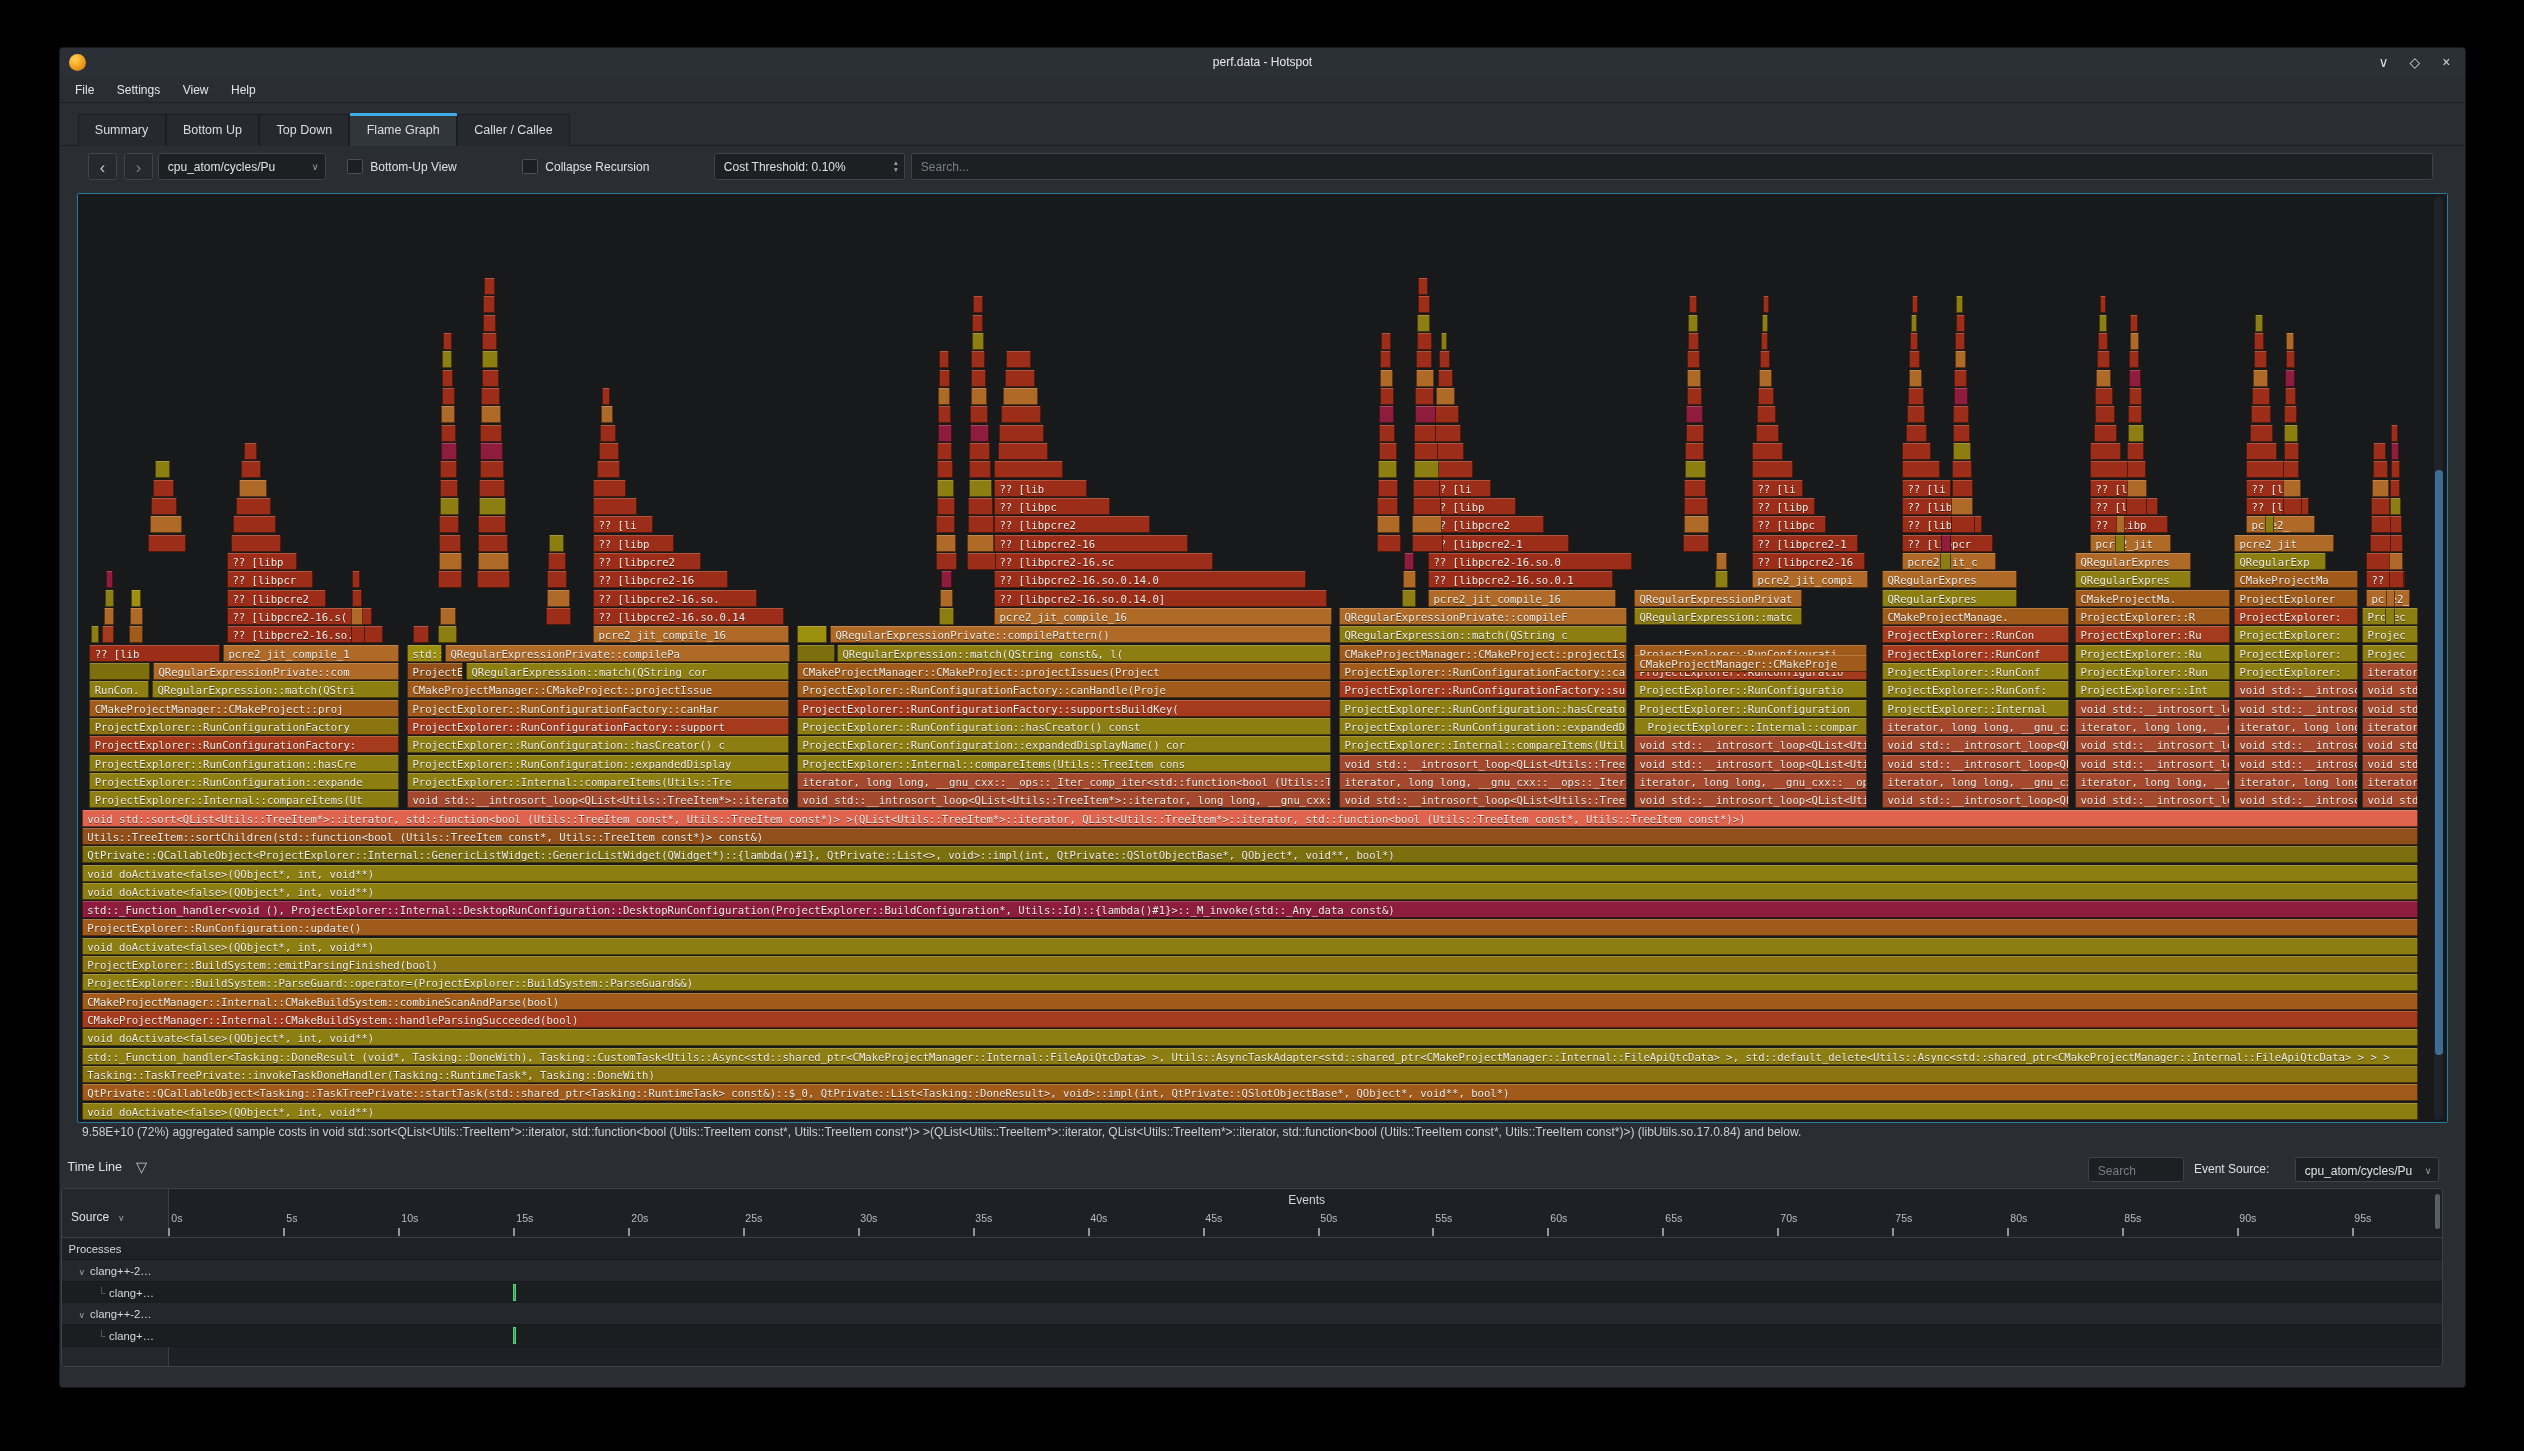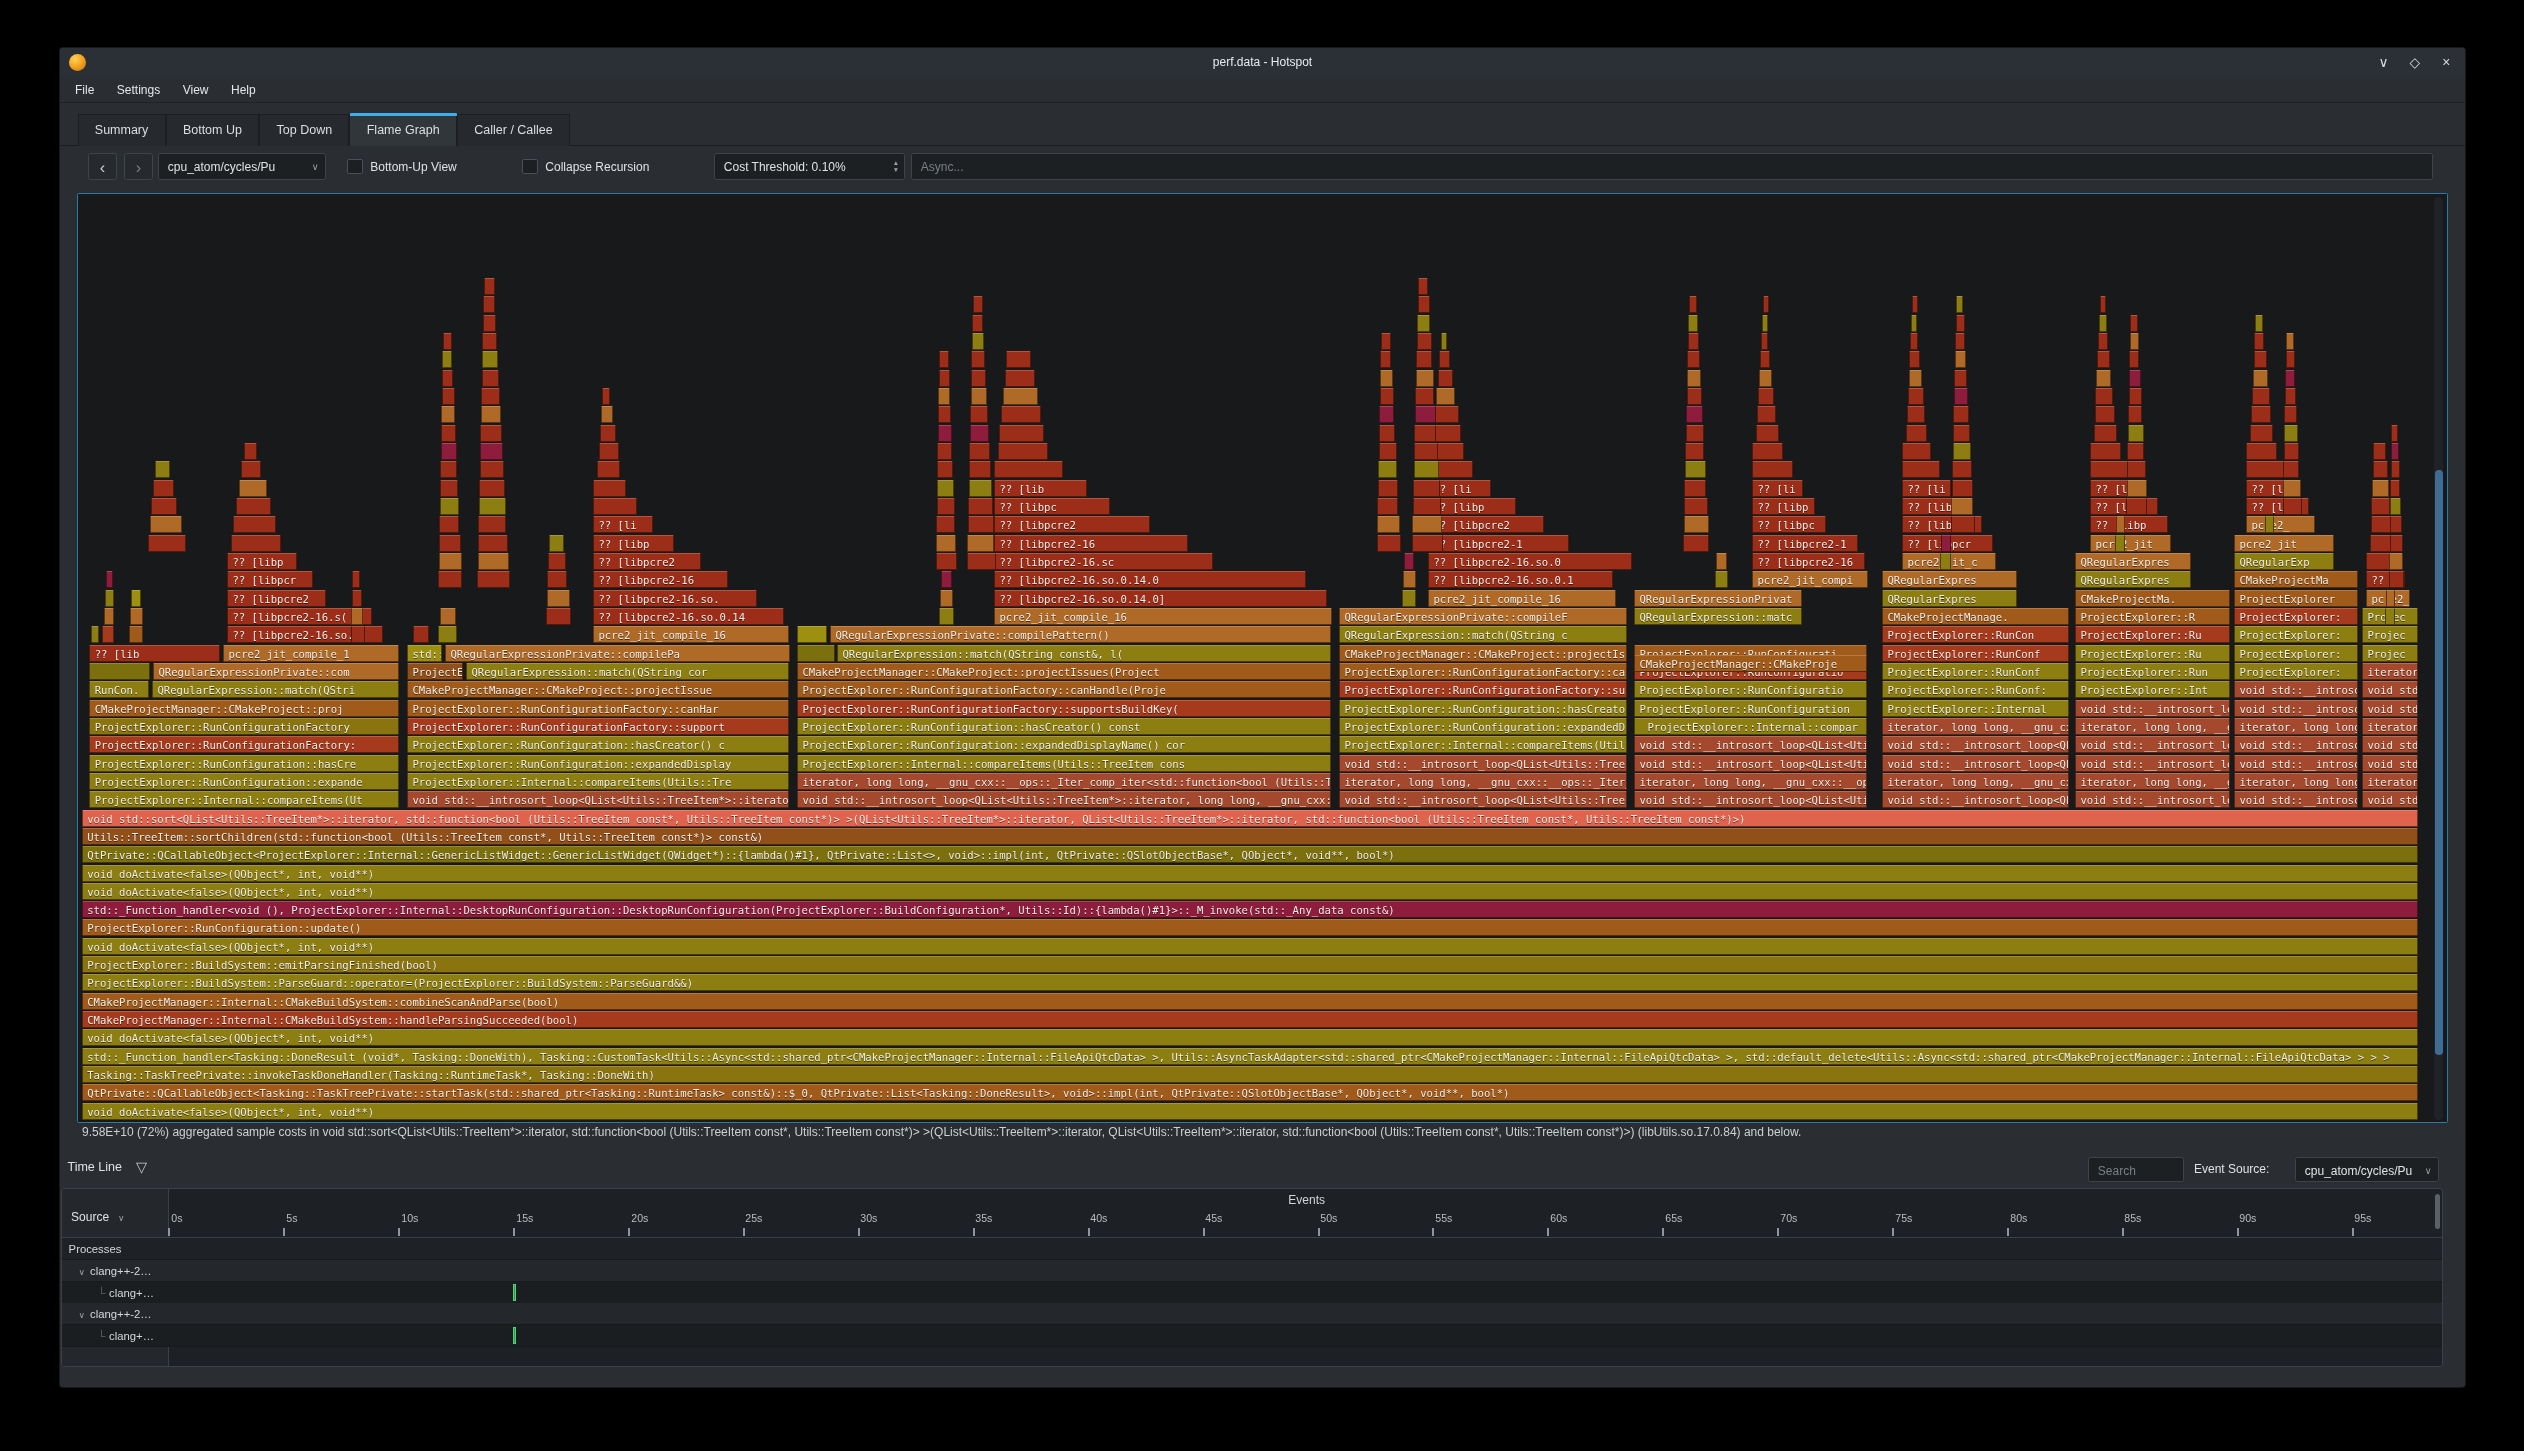--- a/index.html
+++ b/index.html
@@ -123,21 +123,21 @@
       <span class="box"></span>
       <span>Collapse Recursion</span>
     </div>
     <div class="tool spin" style="left:654px;width:191px;">
       <span>Cost Threshold: 0.10%</span>
       <span class="arrows">
           <span>▴</span>
           <span>▾</span>
         </span>
     </div>
-    <div class="tool input" style="left:851px;width:1522px;">Async...</div>
+    <div class="tool input" style="left:851px;width:1522px;">Search...</div>
   </div>
 
   <div class="flame">
     <div id="flame-canvas">
         <div class="fseg" style="left: 3.8px; top: 909px; width: 2336px; background: rgb(141, 126, 18);"><span>void doActivate&lt;false&gt;(QObject*, int, void**)</span></div>
         <div class="fseg" style="left: 3.8px; top: 890px; width: 2336px; background: rgb(160, 90, 26);"><span>QtPrivate::QCallableObject&lt;Tasking::TaskTreePrivate::startTask(std::shared_ptr&lt;Tasking::RuntimeTask&gt; const&amp;)::$_0, QtPrivate::List&lt;Tasking::DoneResult&gt;, void&gt;::impl(int, QtPrivate::QSlotObjectBase*, QObject*, void**, bool*)</span></div>
         <div class="fseg" style="left: 3.8px; top: 872px; width: 2336px; background: rgb(138, 116, 16);"><span>Tasking::TaskTreePrivate::invokeTaskDoneHandler(Tasking::RuntimeTask*, Tasking::DoneWith)</span></div>
         <div class="fseg" style="left: 3.8px; top: 854px; width: 2336px; background: rgb(141, 126, 18);"><span>std::_Function_handler&lt;Tasking::DoneResult (void*, Tasking::DoneWith), Tasking::CustomTask&lt;Utils::Async&lt;std::shared_ptr&lt;CMakeProjectManager::Internal::FileApiQtcData&gt; &gt;, Utils::AsyncTaskAdapter&lt;std::shared_ptr&lt;CMakeProjectManager::Internal::FileApiQtcData&gt; &gt;, std::default_delete&lt;Utils::Async&lt;std::shared_ptr&lt;CMakeProjectManager::Internal::FileApiQtcData&gt; &gt; &gt; &gt;</span></div>
         <div class="fseg" style="left: 3.8px; top: 835px; width: 2336px; background: rgb(141, 126, 18);"><span>void doActivate&lt;false&gt;(QObject*, int, void**)</span></div>
         <div class="fseg" style="left: 3.8px; top: 817px; width: 2336px; background: rgb(166, 58, 28);"><span>CMakeProjectManager::Internal::CMakeBuildSystem::handleParsingSucceeded(bool)</span></div>
@@ -343,21 +343,21 @@
         <div class="fseg" style="left: 2156px; top: 542px; width: 124px; background: rgb(164, 73, 45);"><span>void std::__introsort_loop&lt;QList&lt;Utils::TreeItem*&gt;::iterator, long long, __gnu_cxx::__ops::_Iter_comp_iter&lt;std::function&lt;bool (Utils::TreeItem const*, Utils::TreeItem const*)&gt; &gt; &gt;(QList&lt;Utils::TreeItem*&gt;::iterator, QList&lt;Utils::TreeItem*&gt;::iterator, long long, __gnu_cxx::__ops::_Iter_comp_iter&lt;std::function&lt;bool (Utils::TreeItem const*, Utils::TreeItem const*)&gt; &gt;)</span></div>
         <div class="fseg" style="left: 2156px; top: 524px; width: 124px; background: rgb(164, 73, 45);"><span>iterator, long long, __gnu_cxx::__ops::_Iter_comp_iter&lt;std::function&lt;bool (Utils::TreeItem const*, Utils::TreeItem const*)&gt; &gt; &gt;(QList&lt;Utils::TreeItem*&gt;::iterator, QList&lt;Utils::TreeItem*&gt;::iterator, long long, __gnu_cxx::__ops::_Iter_comp_iter</span></div>
         <div class="fseg" style="left: 2156px; top: 506px; width: 124px; background: rgb(164, 73, 45);"><span>void std::__introsort_loop&lt;QList&lt;Utils::TreeItem*&gt;::iterator, long long, __gnu_cxx::__ops::_Iter_comp_it</span></div>
         <div class="fseg" style="left: 2156px; top: 487px; width: 124px; background: rgb(164, 73, 45);"><span>void std::__introsort_loop&lt;QList&lt;Utils::TreeItem*&gt;::iterator, long long, __gnu_cxx::__ops::_Iter_comp_iter&lt;std::function&lt;bool (Utils::TreeItem const*, Utils::TreeItem const*)&gt; &gt; &gt;(QList&lt;Utils::TreeItem*&gt;::iterator, QList&lt;Utils::TreeItem*&gt;::iterator, long long, __gnu_cxx::__ops::_Iter_comp_iter&lt;std::function&lt;bool (Utils::TreeItem const*, Utils::TreeItem const*)&gt; &gt;)</span></div>
         <div class="fseg" style="left: 2156px; top: 469px; width: 124px; background: rgb(141, 126, 18);"><span>ProjectExplorer:</span></div>
         <div class="fseg" style="left: 2156px; top: 451px; width: 124px; background: rgb(141, 126, 18);"><span>ProjectExplorer:</span></div>
         <div class="fseg" style="left: 2156px; top: 432px; width: 124px; background: rgb(141, 126, 18);"><span>ProjectExplorer:</span></div>
         <div class="fseg" style="left: 2156px; top: 414px; width: 124px; background: rgb(166, 58, 28);"><span>ProjectExplorer:</span></div>
         <div class="fseg" style="left: 2156px; top: 396px; width: 124px; background: rgb(160, 90, 26);"><span>ProjectExplorer</span></div>
         <div class="fseg" style="left: 2156px; top: 377px; width: 124px; background: rgb(160, 90, 26);"><span>CMakeProjectMa</span></div>
-        <div class="fseg" style="left: 2156px; top: 359px; width: 100px; background: rgb(141, 126, 18);"><span>QRegularExp</span></div>
+        <div class="fseg" style="left: 2156px; top: 359px; width: 92px; background: rgb(141, 126, 18);"><span>QRegularExp</span></div>
         <div class="fseg" style="left: 2156px; top: 341px; width: 100px; background: rgb(176, 106, 40);"><span>pcre2_jit</span></div>
         <div class="fseg" style="left: 2168px; top: 322px; width: 69px; background: rgb(176, 106, 40);"><span>pcre2_</span></div>
         <div class="fseg" style="left: 2168px; top: 304px; width: 63px; background: rgb(156, 45, 24);"><span>?? [li</span></div>
         <div class="fseg" style="left: 2168px; top: 286px; width: 53px; background: rgb(156, 45, 24);"><span>?? [l</span></div>
         <div class="fseg" style="left: 2168px; top: 267px; width: 41px; background: rgb(156, 45, 24);"></div>
         <div class="fseg" style="left: 2168px; top: 249px; width: 31px; background: rgb(156, 45, 24);"></div>
         <div class="fseg" style="left: 2172px; top: 231px; width: 22.5px; background: rgb(156, 45, 24);"></div>
         <div class="fseg" style="left: 2173px; top: 212px; width: 20px; background: rgb(156, 45, 24);"></div>
         <div class="fseg" style="left: 2174px; top: 194px; width: 17.5px; background: rgb(156, 45, 24);"></div>
         <div class="fseg" style="left: 2175px; top: 176px; width: 15px; background: rgb(176, 106, 40);"></div>

